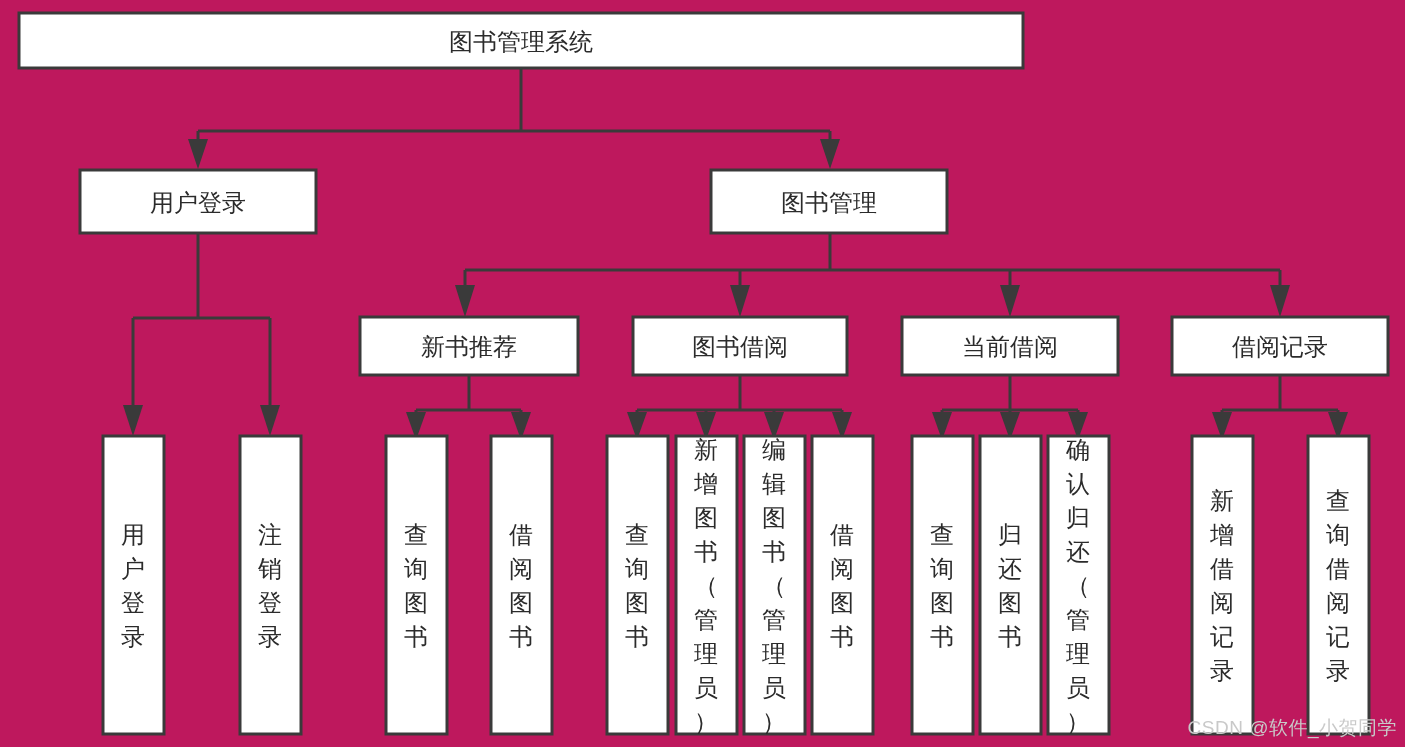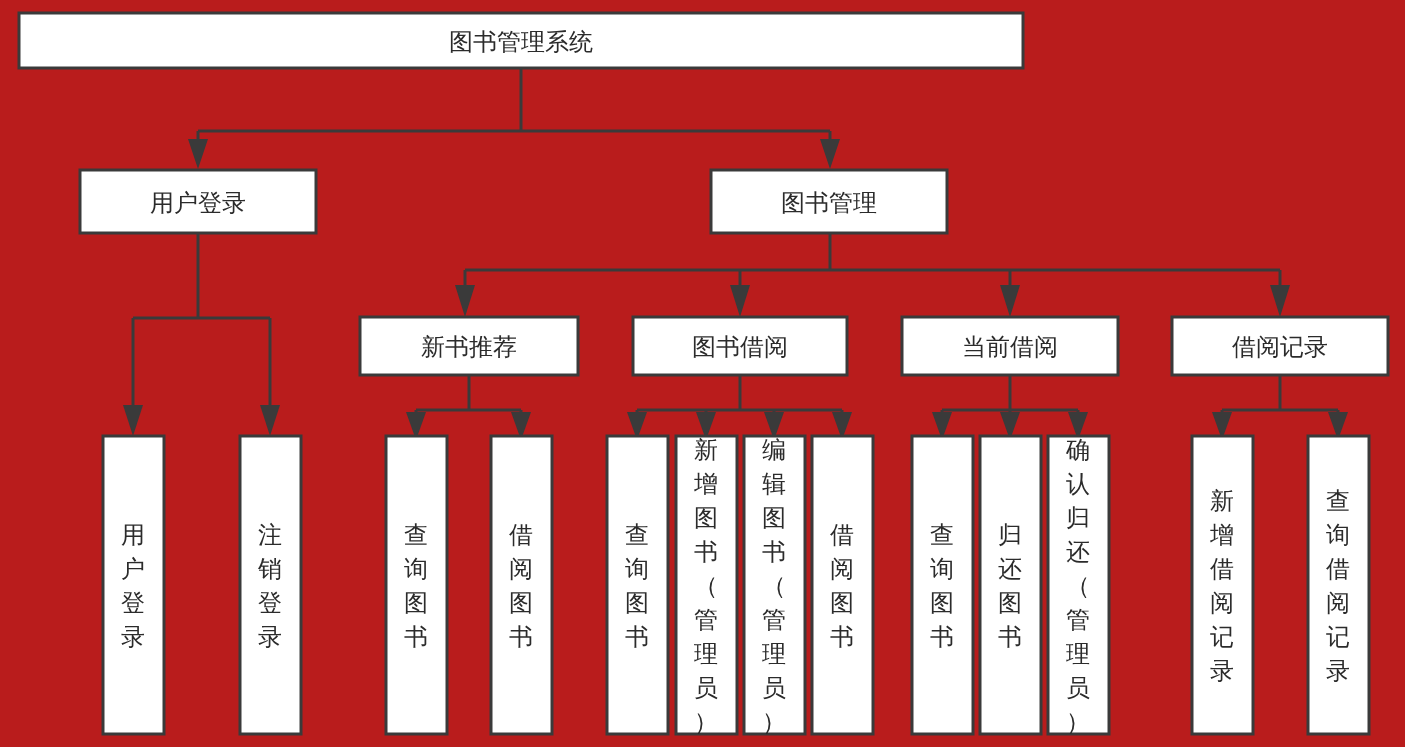--- a/index.html
+++ b/index.html
@@ -10,21 +10,21 @@
   body {
     width: 1405px;
     height: 747px;
     font-family: "Liberation Sans", "DejaVu Sans", sans-serif;
     overflow: hidden;
   }
   #diagram-root {
     position: relative;
     width: 1405px;
     height: 747px;
-    background: #b91c1c;
+    background: #be185d;
   }
   svg#flow {
     position: absolute;
     left: 0;
     top: 0;
     width: 1405px;
     height: 747px;
     display: block;
   }
   .node-rect {
@@ -220,13 +220,14 @@
       <rect class="node-rect" x="1192" y="436" width="61" height="298"></rect>
       <text class="node-label-v" x="1222" y="585"><tspan x="1222" y="500" dominant-baseline="central" text-anchor="middle">新</tspan><tspan x="1222" y="534" dominant-baseline="central" text-anchor="middle">增</tspan><tspan x="1222" y="568" dominant-baseline="central" text-anchor="middle">借</tspan><tspan x="1222" y="602" dominant-baseline="central" text-anchor="middle">阅</tspan><tspan x="1222" y="636" dominant-baseline="central" text-anchor="middle">记</tspan><tspan x="1222" y="670" dominant-baseline="central" text-anchor="middle">录</tspan></text>
     </g>
     <g>
       <rect class="node-rect" x="1308" y="436" width="61" height="298"></rect>
       <text class="node-label-v" x="1338" y="585"><tspan x="1338" y="500" dominant-baseline="central" text-anchor="middle">查</tspan><tspan x="1338" y="534" dominant-baseline="central" text-anchor="middle">询</tspan><tspan x="1338" y="568" dominant-baseline="central" text-anchor="middle">借</tspan><tspan x="1338" y="602" dominant-baseline="central" text-anchor="middle">阅</tspan><tspan x="1338" y="636" dominant-baseline="central" text-anchor="middle">记</tspan><tspan x="1338" y="670" dominant-baseline="central" text-anchor="middle">录</tspan></text>
     </g>
 
   </svg>
 
+  <div class="watermark">CSDN @软件_小贺同学</div>
 </div>
 
 </body></html>

